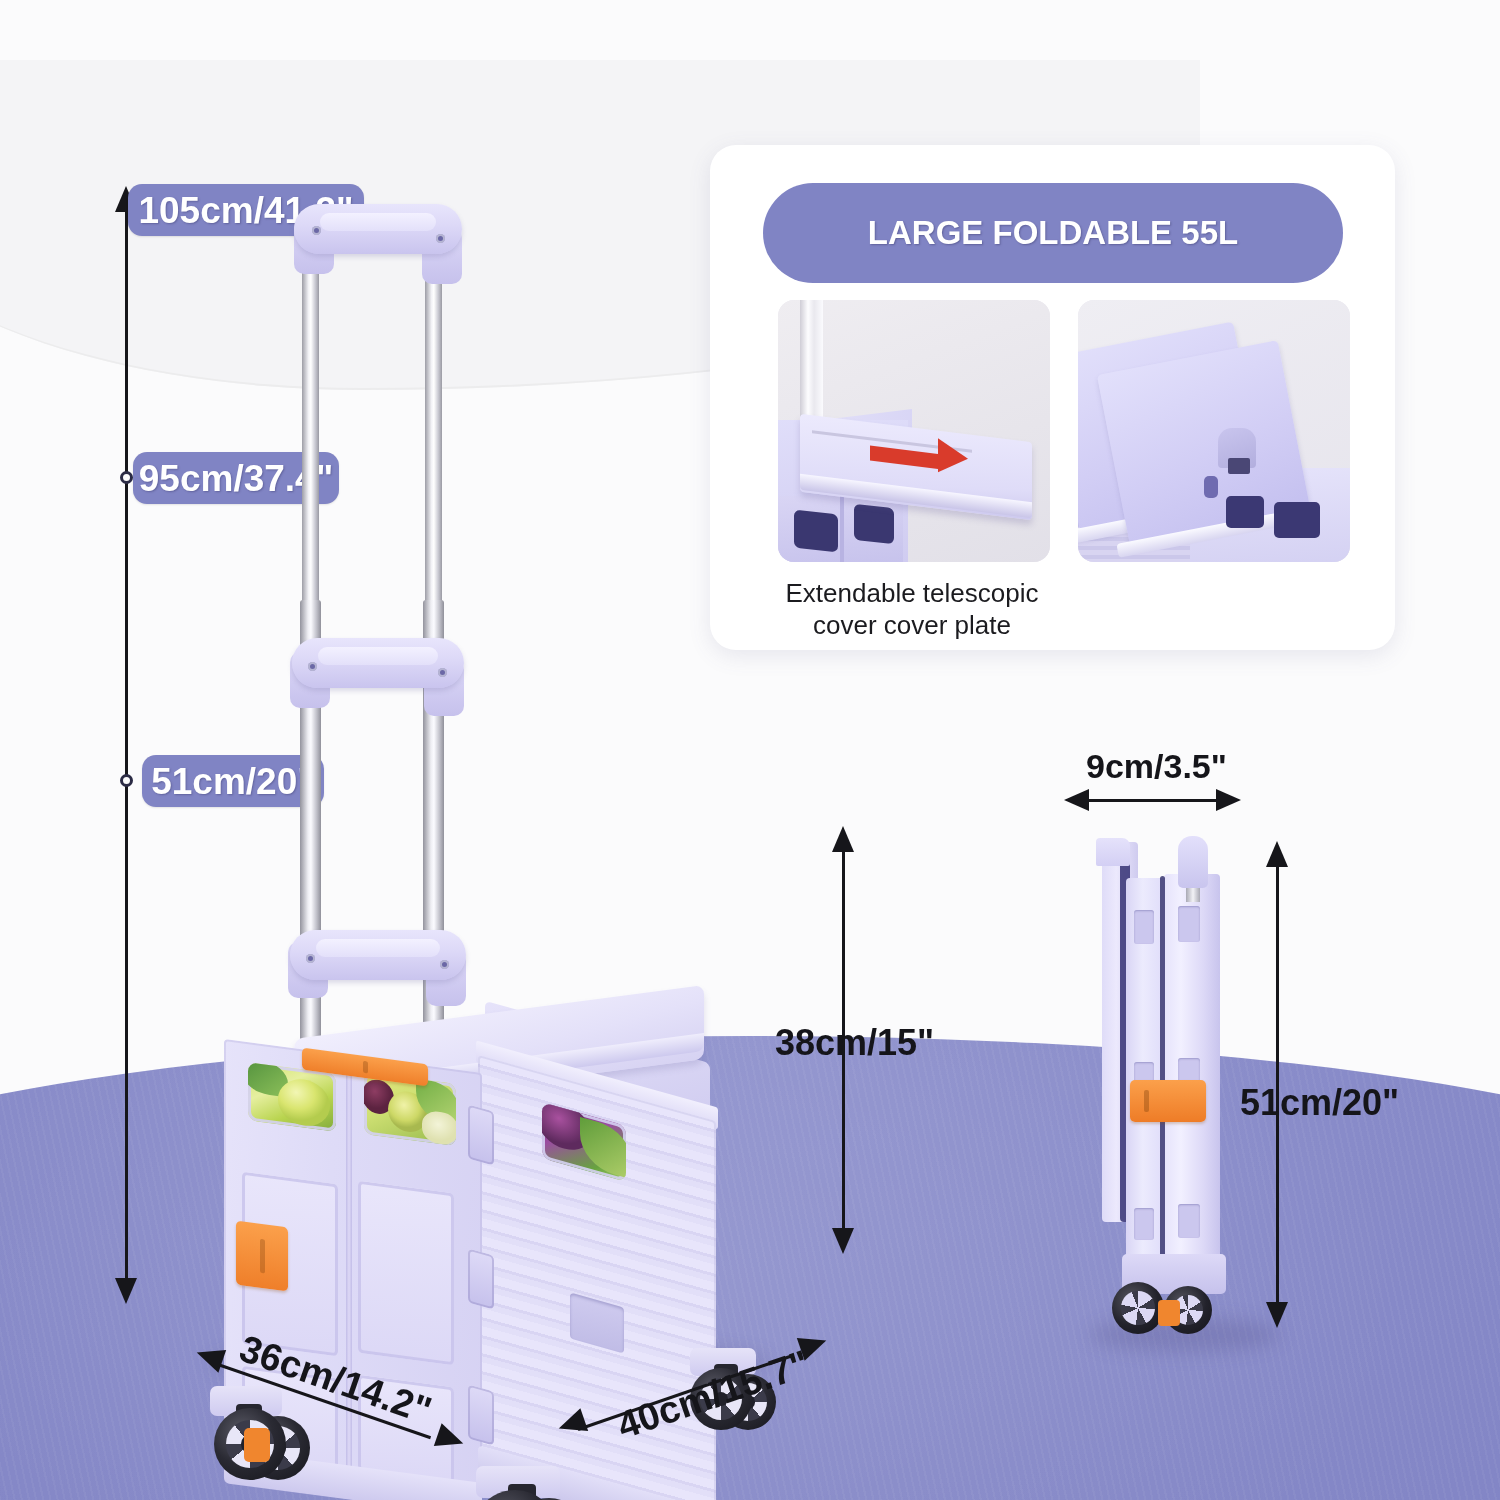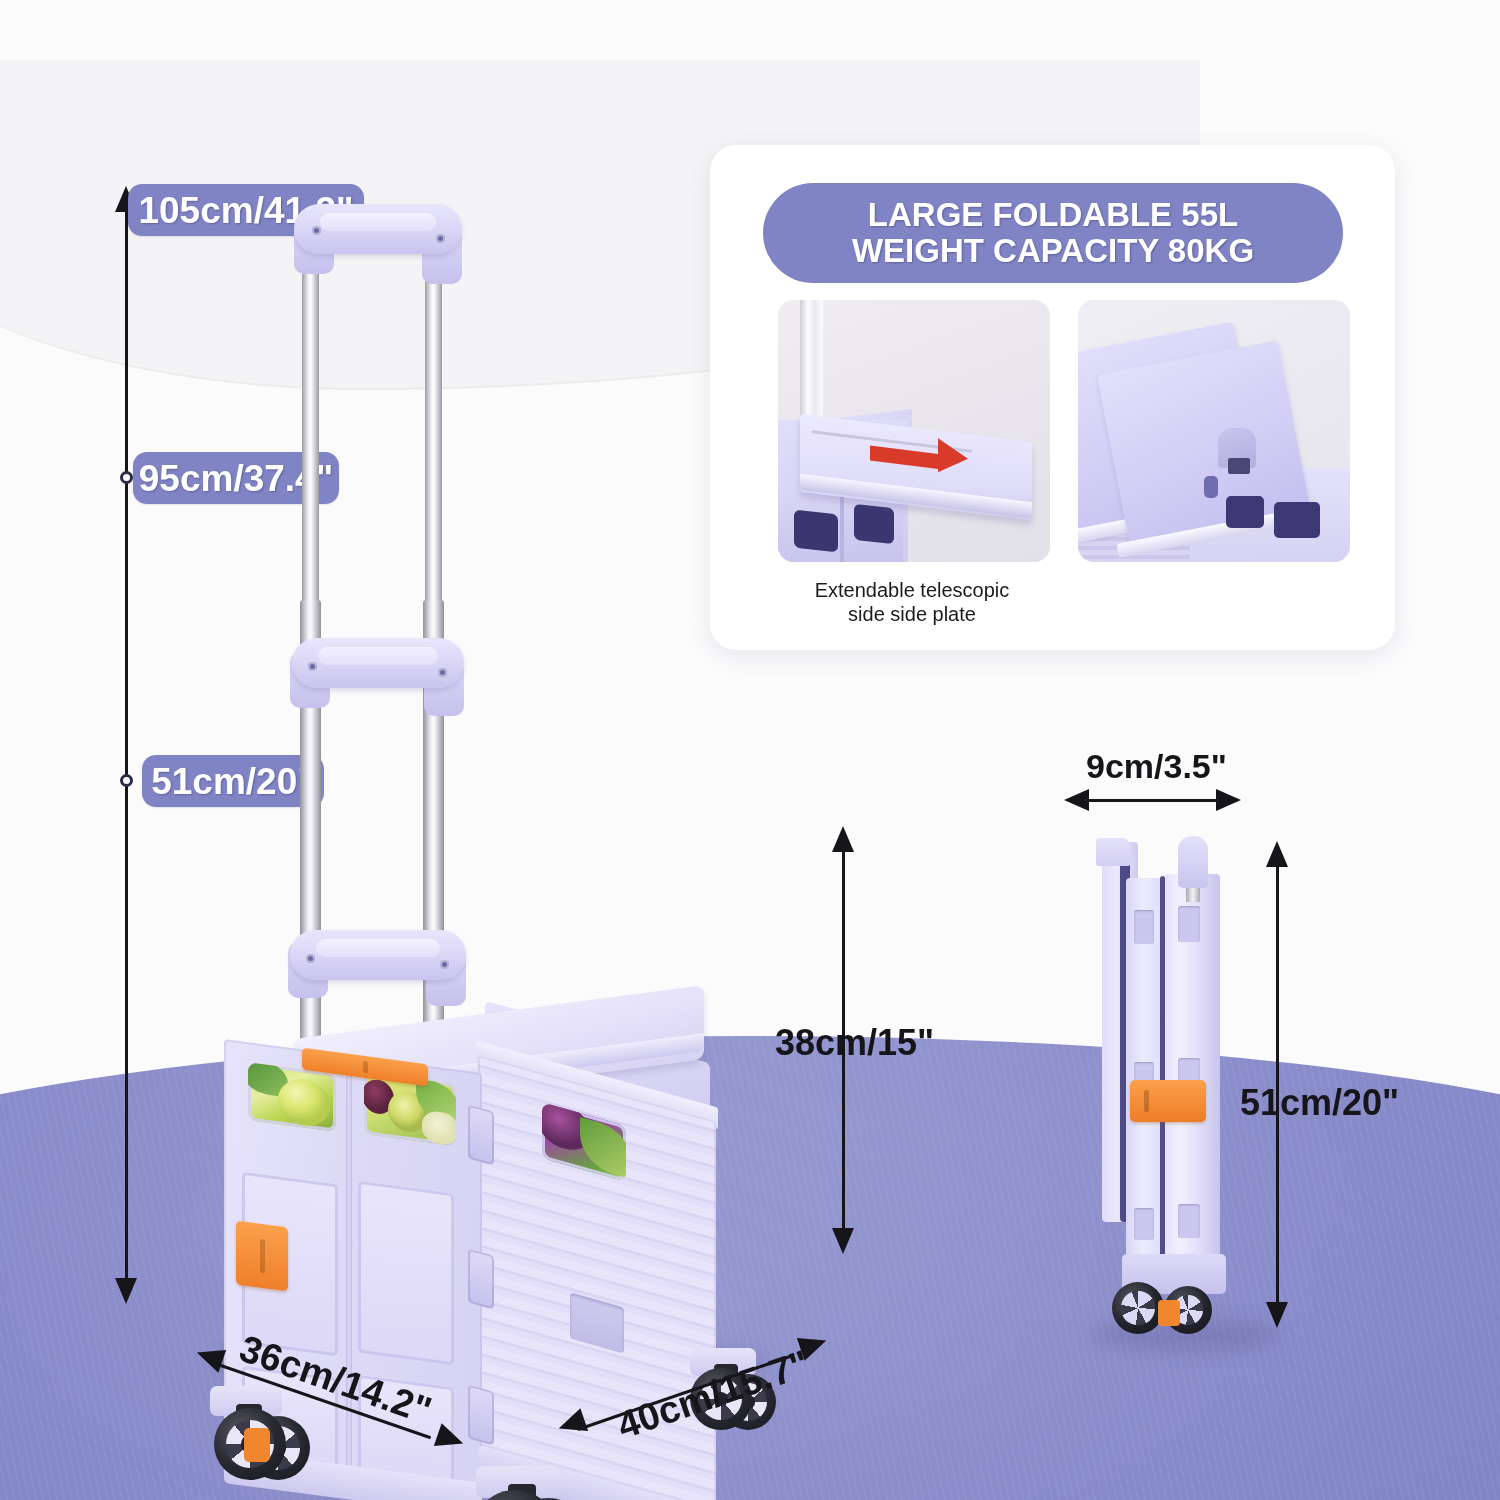--- a/index.html
+++ b/index.html
@@ -96,21 +96,21 @@
     text-shadow:1px 1px 2px rgba(55,55,105,.45);
   }
   .inset{
     position:absolute; top:300px; width:272px; height:262px;
     border-radius:16px; overflow:hidden; background:#eceaf2;
   }
   #inset-1{ left:778px; }
   #inset-2{ left:1078px; }
   .inset-cap{
     position:absolute; top:578px; width:288px;
-    text-align:center; font-size:20px; color:#1b1b1f; line-height:1.22;
+    text-align:center; font-size:26px; color:#1b1b1f; line-height:1.22;
   }
   #cap-1{ left:768px; }
   #cap-2{ left:1070px; }
 
   
   .i1-bg{ position:absolute; inset:0; background:linear-gradient(160deg,#efedf1 0%,#e7e5eb 60%,#e2e0e8 100%); }
   .i1-post{ position:absolute; left:22px; top:-6px; width:20px; height:140px;
     background:linear-gradient(90deg,#cfcdd6,#fdfdff 40%,#d6d4de); border-radius:3px; }
   .i1-post2{ position:absolute; left:36px; top:-6px; width:9px; height:142px;
     background:linear-gradient(90deg,#e9e8ee,#fbfbfe); }
@@ -554,21 +554,20 @@
 
     <div class="caster" id="cast2"></div>
     <div class="caster-neck" id="neck2"></div>
     <div class="wheel" id="wh2b"></div>
     <div class="wheel" id="wh2"></div>
   </div>
 
   <div class="card"></div>
   <div class="cap-badge">
     <span>LARGE FOLDABLE 55L</span>
-    <span>WEIGHT CAPACITY 80KG</span>
   </div>
 
   <div class="inset" id="inset-1">
     <div class="i1-bg"></div>
     <div class="i1-post"></div>
     <div class="i1-post2"></div>
     <div class="i1-body-top"></div>
     <div class="i1-body"></div>
     <div class="i1-door"></div>
     <div class="i1-divider"></div>
@@ -593,21 +592,21 @@
     <div class="i2-lid-edge i2-e3"></div>
     <div class="i2-hinge"></div>
     <div class="i2-hinge2"></div>
     <div class="i2-win i2-w3"></div>
     <div class="i2-win i2-w1"></div>
     <div class="i2-win i2-w2"></div>
   </div>
 
   <div class="inset-cap" id="cap-1">
     <div>Extendable telescopic</div>
-    <div>side side plate</div>
+    <div>cover cover plate</div>
   </div>
 
   <div class="blk" id="axis38"></div>
   <div id="axis38-up"></div>
   <div id="axis38-dn"></div>
   <div class="lbl-blk" id="lbl-38">38cm/15"</div>
 
   <div id="folded">
     <div class="f-col" id="f-back"></div>
     <div class="f-col" id="f-backshadow"></div>

